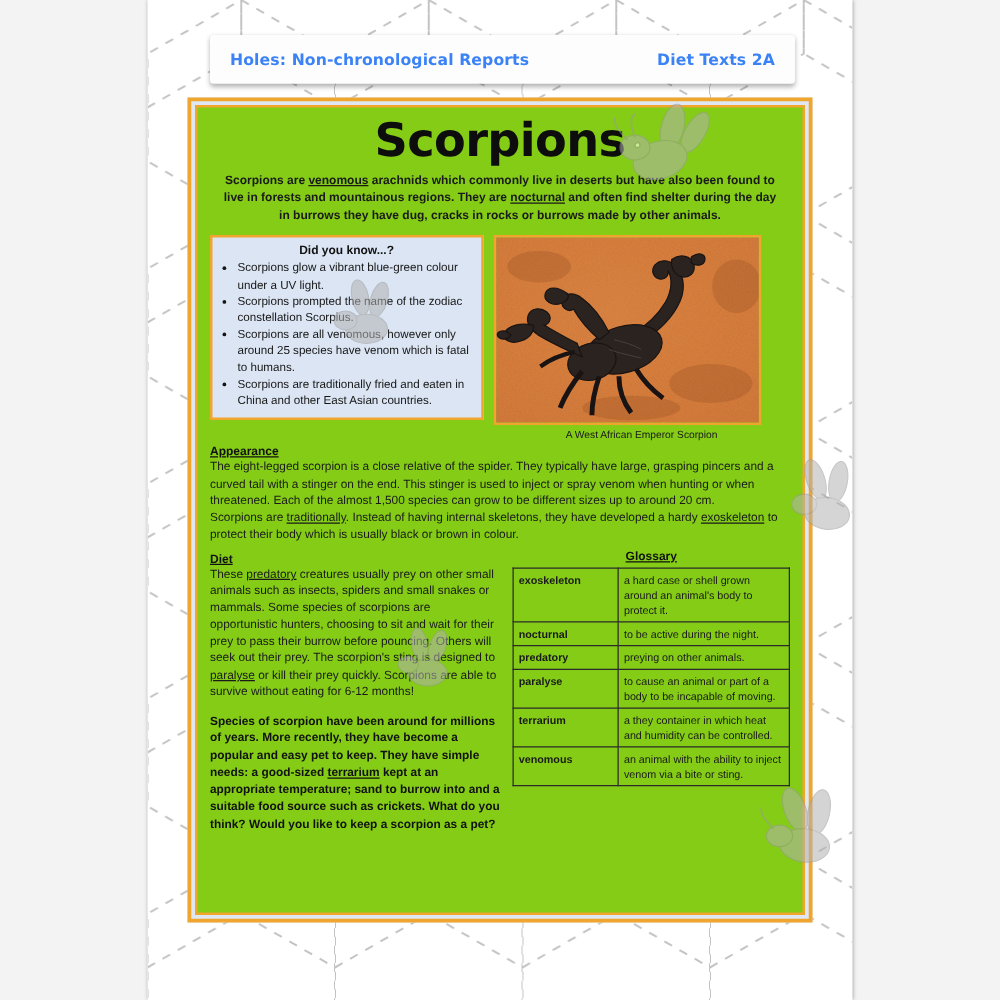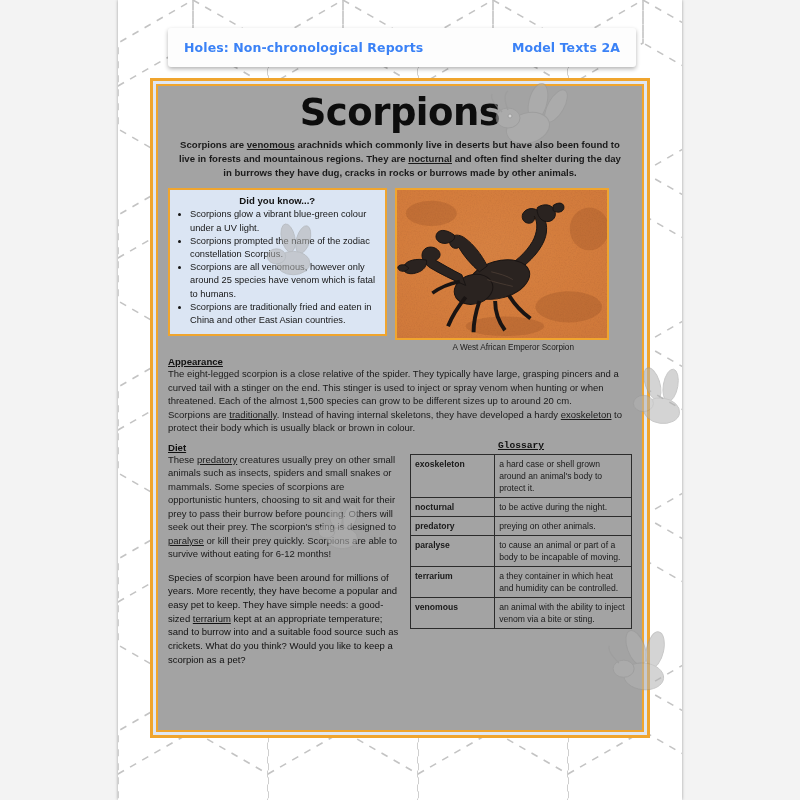--- a/index.html
+++ b/index.html
@@ -39,21 +39,21 @@
     letter-spacing:.1px;white-space:nowrap;
   }
 
   
   .frame-outer{
     position:absolute;left:32px;top:78px;width:500px;height:660px;
     border:3px solid #f0a52e;background:#dfe7f3;box-sizing:border-box;
   }
   .frame-inner{
     position:absolute;left:38px;top:84px;width:488px;height:648px;
-    border:2px solid #f0a52e;background:#a3a3a3;box-sizing:border-box;
+    border:2px solid #f0a52e;background:#84cc16;box-sizing:border-box;
     overflow:hidden;
   }
 
   .content{position:relative;padding:6px 10px 4px 10px;}
 
   
   .title{
     text-align:center;
     font-family:"DejaVu Sans", sans-serif;
     font-weight:bold;font-size:37px;color:#0d0d0d;
@@ -103,27 +103,27 @@
     font-size:9.5px;line-height:1.42;color:#1a1a1a;margin:0;
   }
   .body-t u{text-decoration:underline;}
 
   
   .row-bot{display:flex;gap:10px;margin-top:5px;align-items:flex-start;}
   .col-left{width:232px;}
   .col-right{width:222px;}
 
   .bold-p{
-    font-size:9.5px;line-height:1.44;font-weight:normal;color:#111;
+    font-size:9.5px;line-height:1.44;font-weight:bold;color:#111;
     margin:10px 0 15px 0;
   }
 
   .gl-title{
     text-align:center;font-weight:bold;font-size:9.6px;color:#111;
-    text-decoration:underline;margin:0 0 3px 0;font-family:Liberation Mono, monospace;
+    text-decoration:underline;margin:0 0 3px 0;
   }
   table.gloss{
     border-collapse:collapse;width:100%;table-layout:fixed;
   }
   table.gloss td{
     border:1px solid #2b2b2b;vertical-align:top;
     padding:3px 4px;font-size:8.6px;line-height:1.4;color:#1a1a1a;
   }
   table.gloss td.term{width:34%;font-weight:bold;}
 
@@ -152,21 +152,21 @@
             <polygon points="0,-86 75,-43 75,43 0,86 -75,43 -75,-43"></polygon>
             <polygon points="150,-86 225,-43 225,43 150,86 75,43 75,-43"></polygon>
           </g>
         </pattern>
       </defs>
       <rect x="0" y="0" width="564" height="800" fill="url(#hexpat)"></rect>
     </svg>
 
     <div class="headerbox">
       <span class="hdr-left">Holes: Non-chronological Reports</span>
-      <span class="hdr-right">Model Texts 2A</span>
+      <span class="hdr-right">Diet Texts 2A</span>
     </div>
 
     <div class="frame-outer"></div>
 
     <div class="frame-inner">
       <div class="content">
 
         <div class="title">Scorpions</div>
 
         <div class="intro">

